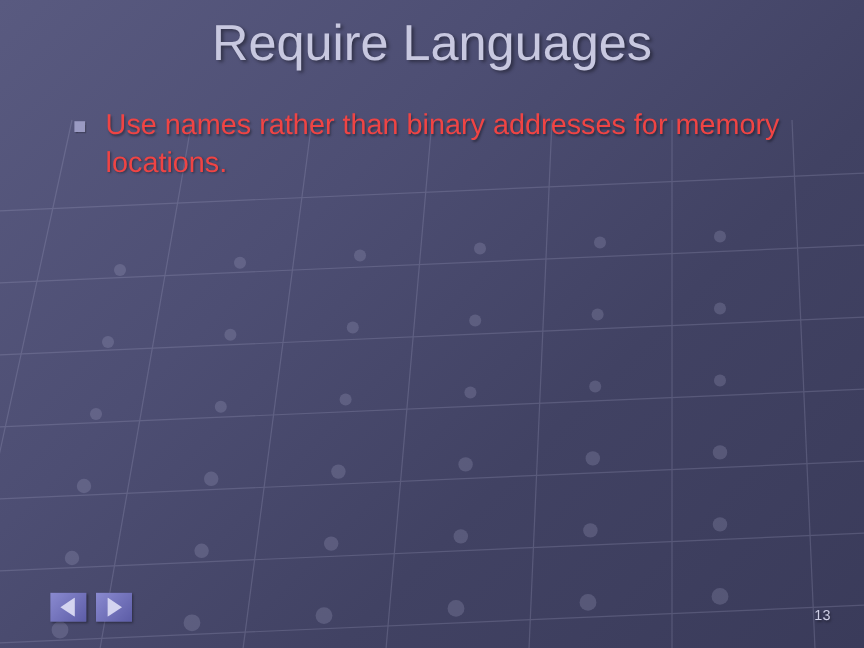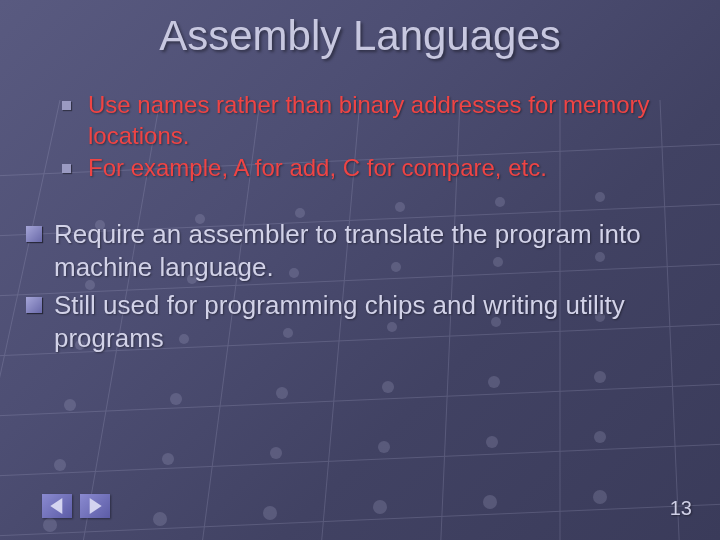--- a/index.html
+++ b/index.html
@@ -96,21 +96,21 @@
     align-items: center;
     justify-content: center;
     cursor: pointer;
     box-shadow: 1px 1px 2px rgba(0,0,0,0.4);
   }
   .nav-btn svg { width: 14px; height: 16px; }
   .page-num {
     position: absolute;
     right: 28px;
     bottom: 20px;
-    font-size: 20px;
+    font-size: 12px;
     color: #cfcfe6;
     text-shadow: 1px 1px 2px rgba(0,0,0,0.4);
   }
 </style>
 </head>
 <body>
 
 <div class="grid-bg">
   <svg viewBox="0 0 720 540" preserveAspectRatio="none">
     <g stroke="#b0b0d0" stroke-width="1" fill="none">
@@ -164,30 +164,25 @@
         <circle cx="160" cy="519" r="7"></circle>
         <circle cx="270" cy="513" r="7"></circle>
         <circle cx="380" cy="507" r="7"></circle>
         <circle cx="490" cy="502" r="7"></circle>
         <circle cx="600" cy="497" r="7"></circle>
     </g>
   </svg>
 </div>
 
 <div class="content">
-  <h1 class="title">Assembly Languages</h1>
+  <h1 class="title">Require Languages</h1>
 
   <div class="body">
     <ul class="bullet-list">
       <li>Use names rather than binary addresses for memory locations.</li>
-      <li>For example, A for add, C for compare, etc.</li>
-    </ul>
-    <ul class="square-list">
-      <li>Require an assembler to translate the program into machine language.</li>
-      <li>Still used for programming chips and writing utility programs</li>
     </ul>
   </div>
 
   <div class="nav">
     <div class="nav-btn">
       <svg viewBox="0 0 10 12">
         <polygon points="9,0 9,12 0,6" fill="#d4d4f0"></polygon>
       </svg>
     </div>
     <div class="nav-btn">

